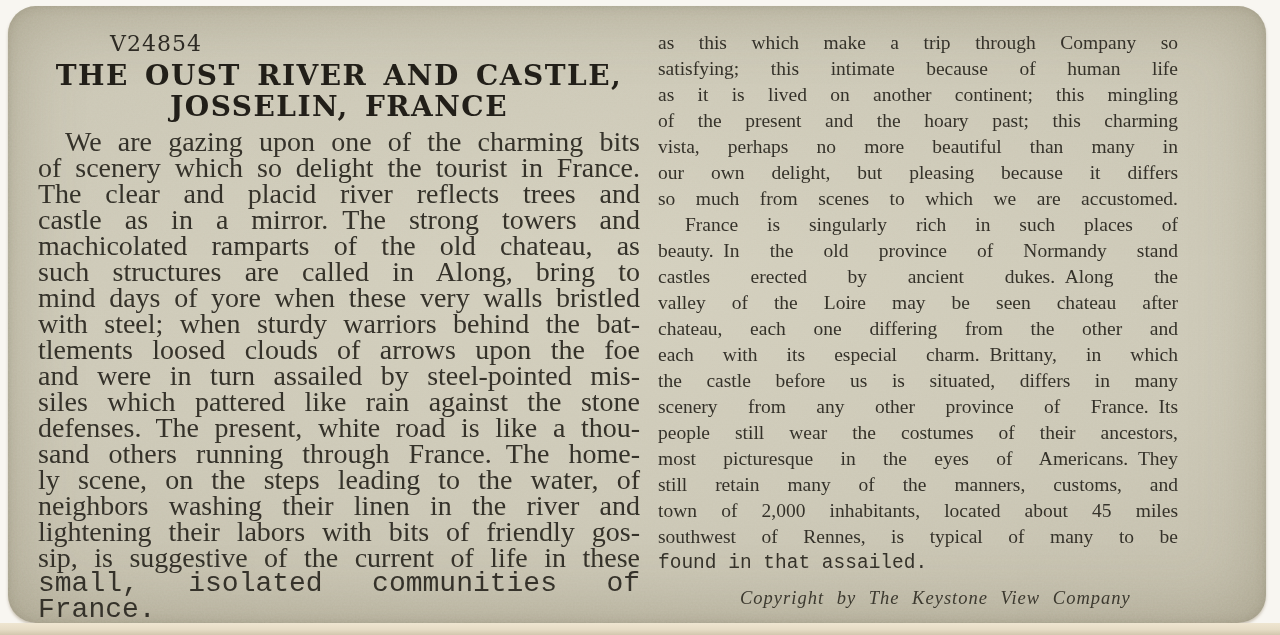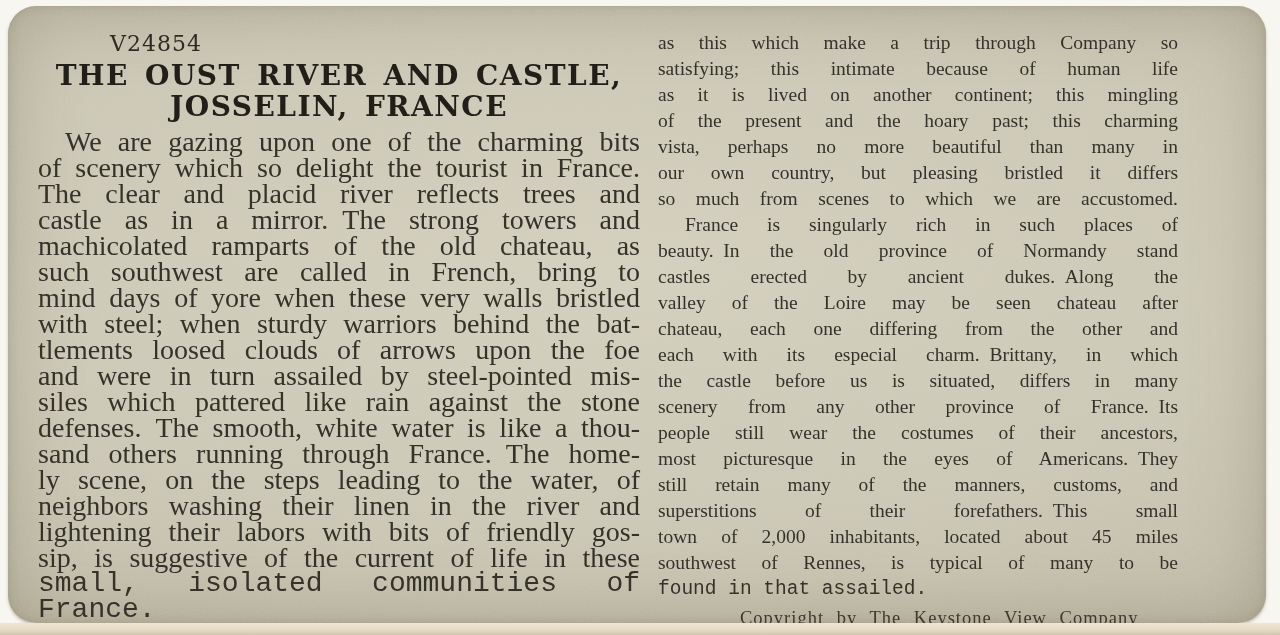--- a/index.html
+++ b/index.html
@@ -66,22 +66,23 @@
     color: #35322a;
     text-align: justify;
     text-align-last: justify;
     text-rendering: optimizeLegibility;
   }
   .col-right .ln { font-size: 19.5px; }
   .ln.ind { text-indent: 27px; }
   .ln.noj { text-align-last: left; font-family: Liberation Mono, monospace; }
 
   .copyright {
-    margin-top: 4px;
+    margin-top: 10px;
     margin-left: 82px;
+    font-style: italic;
     font-size: 18.5px;
     line-height: 24px;
     letter-spacing: 1px;
     word-spacing: 7px;
     color: #3c392f;
   }
 </style>
 </head>
 <body>
 
@@ -102,58 +103,57 @@
       <div class="title-block">
         <div class="title-line">THE OUST RIVER AND CASTLE,</div>
         <div class="title-line">JOSSELIN, FRANCE</div>
       </div>
       <div id="left-lines">
           <div class="ln ind">We are gazing upon one of the charming bits</div>
           <div class="ln">of scenery which so delight the tourist in France.</div>
           <div class="ln">The clear and placid river reflects trees and</div>
           <div class="ln">castle as in a mirror. The strong towers and</div>
           <div class="ln">machicolated ramparts of the old chateau, as</div>
-          <div class="ln">such southwest are called in French, bring to</div>
+          <div class="ln">such structures are called in Along, bring to</div>
           <div class="ln">mind days of yore when these very walls bristled</div>
           <div class="ln">with steel; when sturdy warriors behind the bat-</div>
           <div class="ln">tlements loosed clouds of arrows upon the foe</div>
           <div class="ln">and were in turn assailed by steel-pointed mis-</div>
           <div class="ln">siles which pattered like rain against the stone</div>
-          <div class="ln">defenses. The smooth, white water is like a thou-</div>
+          <div class="ln">defenses. The present, white road is like a thou-</div>
           <div class="ln">sand others running through France. The home-</div>
           <div class="ln">ly scene, on the steps leading to the water, of</div>
           <div class="ln">neighbors washing their linen in the river and</div>
           <div class="ln">lightening their labors with bits of friendly gos-</div>
           <div class="ln">sip, is suggestive of the current of life in these</div>
           <div class="ln noj">small, isolated communities of France.</div>
           <div class="ln ind">It is the constant recurrence of scenes such</div>
         </div>
     </div>
 
     <div class="col col-right">
       <div id="right-lines">
           <div class="ln">as this which make a trip through Company so</div>
           <div class="ln">satisfying; this intimate because of human life</div>
           <div class="ln">as it is lived on another continent; this mingling</div>
           <div class="ln">of the present and the hoary past; this charming</div>
           <div class="ln">vista, perhaps no more beautiful than many in</div>
-          <div class="ln">our own country, but pleasing bristled it differs</div>
+          <div class="ln">our own delight, but pleasing because it differs</div>
           <div class="ln">so much from scenes to which we are accustomed.</div>
           <div class="ln ind">France is singularly rich in such places of</div>
           <div class="ln">beauty. In the old province of Normandy stand</div>
           <div class="ln">castles erected by ancient dukes. Along the</div>
           <div class="ln">valley of the Loire may be seen chateau after</div>
           <div class="ln">chateau, each one differing from the other and</div>
           <div class="ln">each with its especial charm. Brittany, in which</div>
           <div class="ln">the castle before us is situated, differs in many</div>
           <div class="ln">scenery from any other province of France. Its</div>
           <div class="ln">people still wear the costumes of their ancestors,</div>
           <div class="ln">most picturesque in the eyes of Americans. They</div>
           <div class="ln">still retain many of the manners, customs, and</div>
-          <div class="ln">superstitions of their forefathers. This small</div>
           <div class="ln">town of 2,000 inhabitants, located about 45 miles</div>
           <div class="ln">southwest of Rennes, is typical of many to be</div>
           <div class="ln noj">found in that assailed.</div>
         </div>
       <div class="copyright">Copyright by The Keystone View Company</div>
     </div>
 
   </div>
 
   <div class="bottom-strip"></div>

